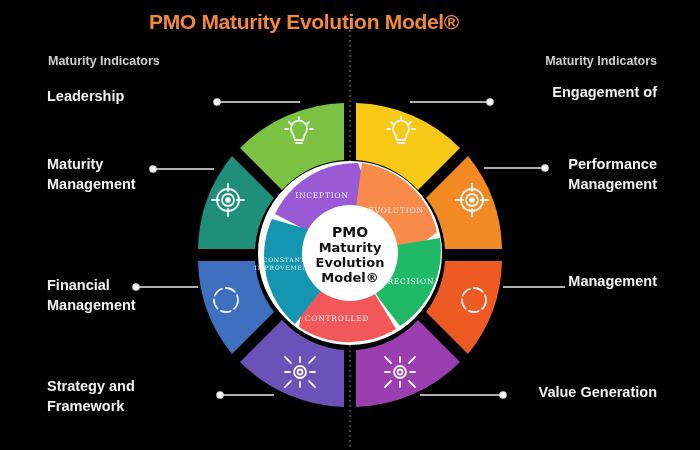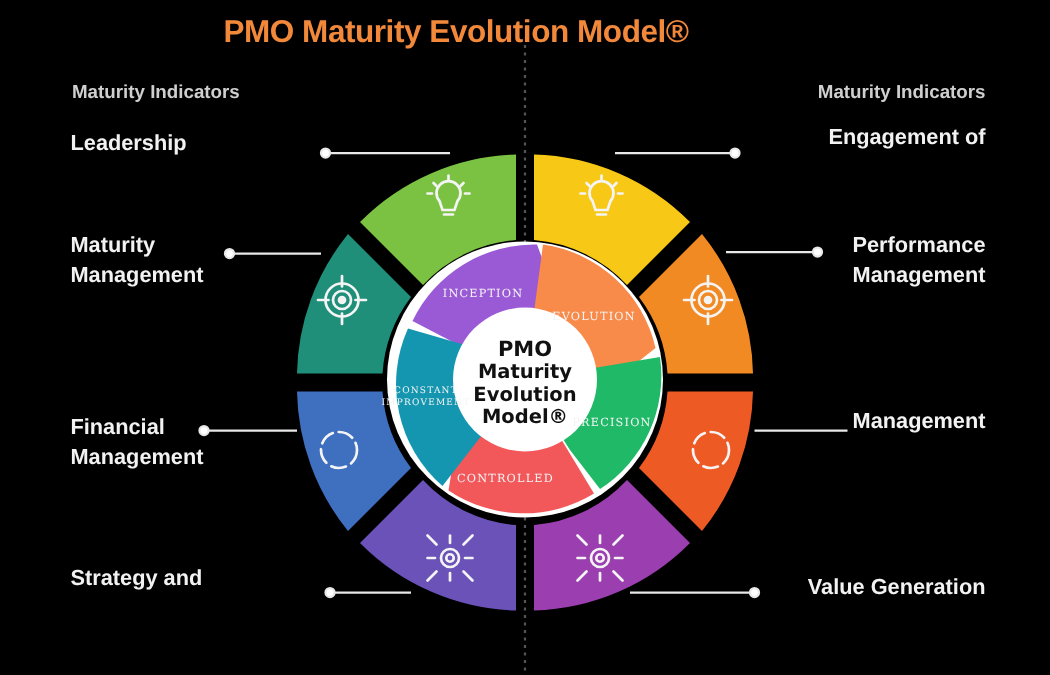--- a/index.html
+++ b/index.html
@@ -28,20 +28,21 @@
 <div class="indicator left" style="top:154px;">
   <div>Maturity</div>
   <div>Management</div>
 </div>
 <div class="indicator left" style="top:275px;">
   <div>Financial</div>
   <div>Management</div>
 </div>
 <div class="indicator left" style="top:376px;">
   <div>Strategy and</div>
+  <div>Framework</div>
 </div>
 
 <div class="indicator right" style="top:82px;">
   <div>Engagement of</div>
 </div>
 <div class="indicator right" style="top:154px;">
   <div>Performance</div>
   <div>Management</div>
 </div>
 <div class="indicator right" style="top:271px;">

